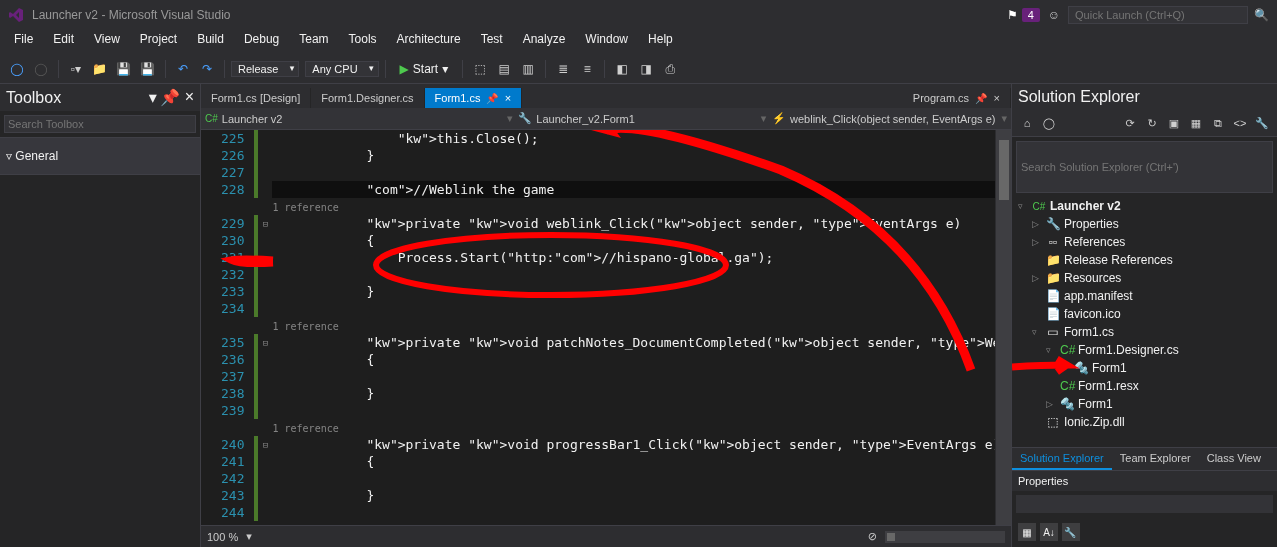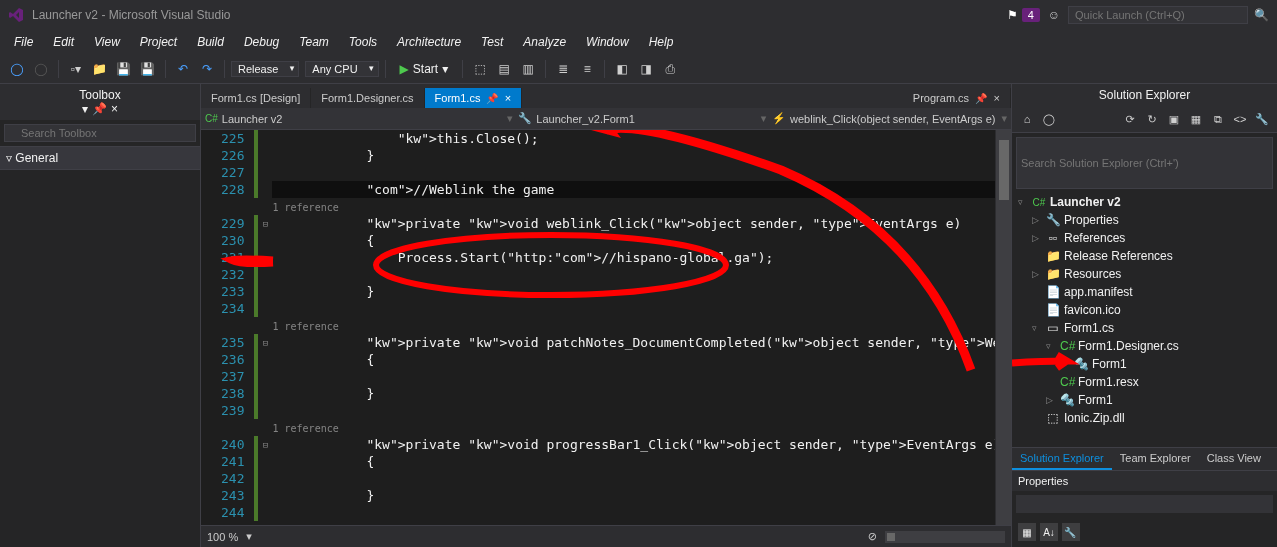--- a/index.html
+++ b/index.html
@@ -5,35 +5,35 @@
 * { margin: 0; padding: 0; box-sizing: border-box; }
 body { font-family: "Segoe UI", Tahoma, sans-serif; font-size: 12px; background: #2d2d30; color: #f1f1f1; width: 1277px; height: 547px; overflow: hidden; }
 .titlebar { height: 30px; background: #2d2d30; display: flex; align-items: center; padding: 0 8px; }
 .titlebar .logo { width: 16px; height: 16px; margin-right: 8px; }
 .titlebar .title { color: #999; font-size: 12px; }
 .titlebar .spacer { flex: 1; }
 .titlebar .notif { background: #68217a; color: #fff; padding: 1px 6px; border-radius: 2px; margin-right: 8px; font-size: 11px; }
 .titlebar .flag { color: #fff; margin-right: 4px; }
 .titlebar .quick-launch { background: #333337; border: 1px solid #3f3f46; color: #999; padding: 2px 6px; width: 180px; font-size: 11px; }
 .titlebar .search-icon { margin-left: 6px; color: #fff; }
-.menubar { height: 24px; background: #2d2d30; display: flex; align-items: center; padding: 0 4px; font-style: italic; }
+.menubar { height: 24px; background: #2d2d30; display: flex; padding: 0 4px; }
 .menubar .item { padding: 2px 10px; color: #f1f1f1; cursor: pointer; }
 .toolbar { height: 30px; background: #2d2d30; border-bottom: 1px solid #3f3f46; display: flex; align-items: center; padding: 0 6px; gap: 2px; }
 .toolbar .btn { width: 22px; height: 22px; display: flex; align-items: center; justify-content: center; color: #d0d0d0; cursor: pointer; }
 .toolbar .sep { width: 1px; height: 18px; background: #3f3f46; margin: 0 4px; }
 .toolbar .dropdown { background: #333337; border: 1px solid #3f3f46; color: #f1f1f1; padding: 1px 20px 1px 6px; font-size: 11px; position: relative; }
 .toolbar .dropdown::after { content: "▾"; position: absolute; right: 4px; font-size: 9px; }
 .toolbar .start { display: flex; align-items: center; gap: 4px; color: #f1f1f1; padding: 2px 8px; }
 .toolbar .start .play { color: #4ec94e; }
 .main { display: flex; height: calc(100% - 84px); }
 .toolbox { width: 201px; background: #252526; border-right: 1px solid #3f3f46; display: flex; flex-direction: column; }
-.panel-header { background: #2d2d30; padding: 4px 6px; display: flex; align-items: center; justify-content: space-between; font-size: 12px; flex-direction: column; }
+.panel-header { background: #2d2d30; padding: 4px 6px; display: flex; align-items: center; justify-content: space-between; font-size: 16px; }
 .panel-header .icons { display: flex; gap: 4px; }
-.toolbox input { width: calc(100% - 8px); margin: 4px; background: #333337; border: 1px solid #3f3f46; color: #f1f1f1; padding: 2px 16px; font-size: 11px; }
-.toolbox .general { background: #37373d; padding: 4px 6px; border-top: 1px solid #3f3f46; border-bottom: 1px solid #3f3f46; }
+.toolbox input { width: calc(100% - 8px); margin: 4px; background: #333337; border: 1px solid #3f3f46; color: #f1f1f1; padding: 2px 3px; font-size: 11px; }
+.toolbox .general { background: #37373d; padding: 11px 6px; border-top: 1px solid #3f3f46; border-bottom: 1px solid #3f3f46; }
 .toolbox .empty { padding: 12px; color: #999; text-align: center; font-size: 11px; }
 .center { flex: 1; display: flex; flex-direction: column; background: #1e1e1e; overflow: hidden; }
 .tabs { height: 24px; background: #2d2d30; display: flex; align-items: flex-end; }
 .tab { padding: 4px 10px; background: #2d2d30; color: #ccc; font-size: 11px; display: flex; align-items: center; gap: 6px; border-right: 1px solid #252526; cursor: pointer; }
 .tab.active { background: #007acc; color: #fff; }
 .tab .close { font-size: 11px; }
 .tab .pin { font-size: 10px; }
 .tabs .spacer { flex: 1; }
 .navbar { height: 22px; background: #333337; border-bottom: 1px solid #3f3f46; display: flex; align-items: center; padding: 0 4px; gap: 6px; font-size: 11px; color: #ccc; }
 .navbar .crumb { display: flex; align-items: center; gap: 4px; }

